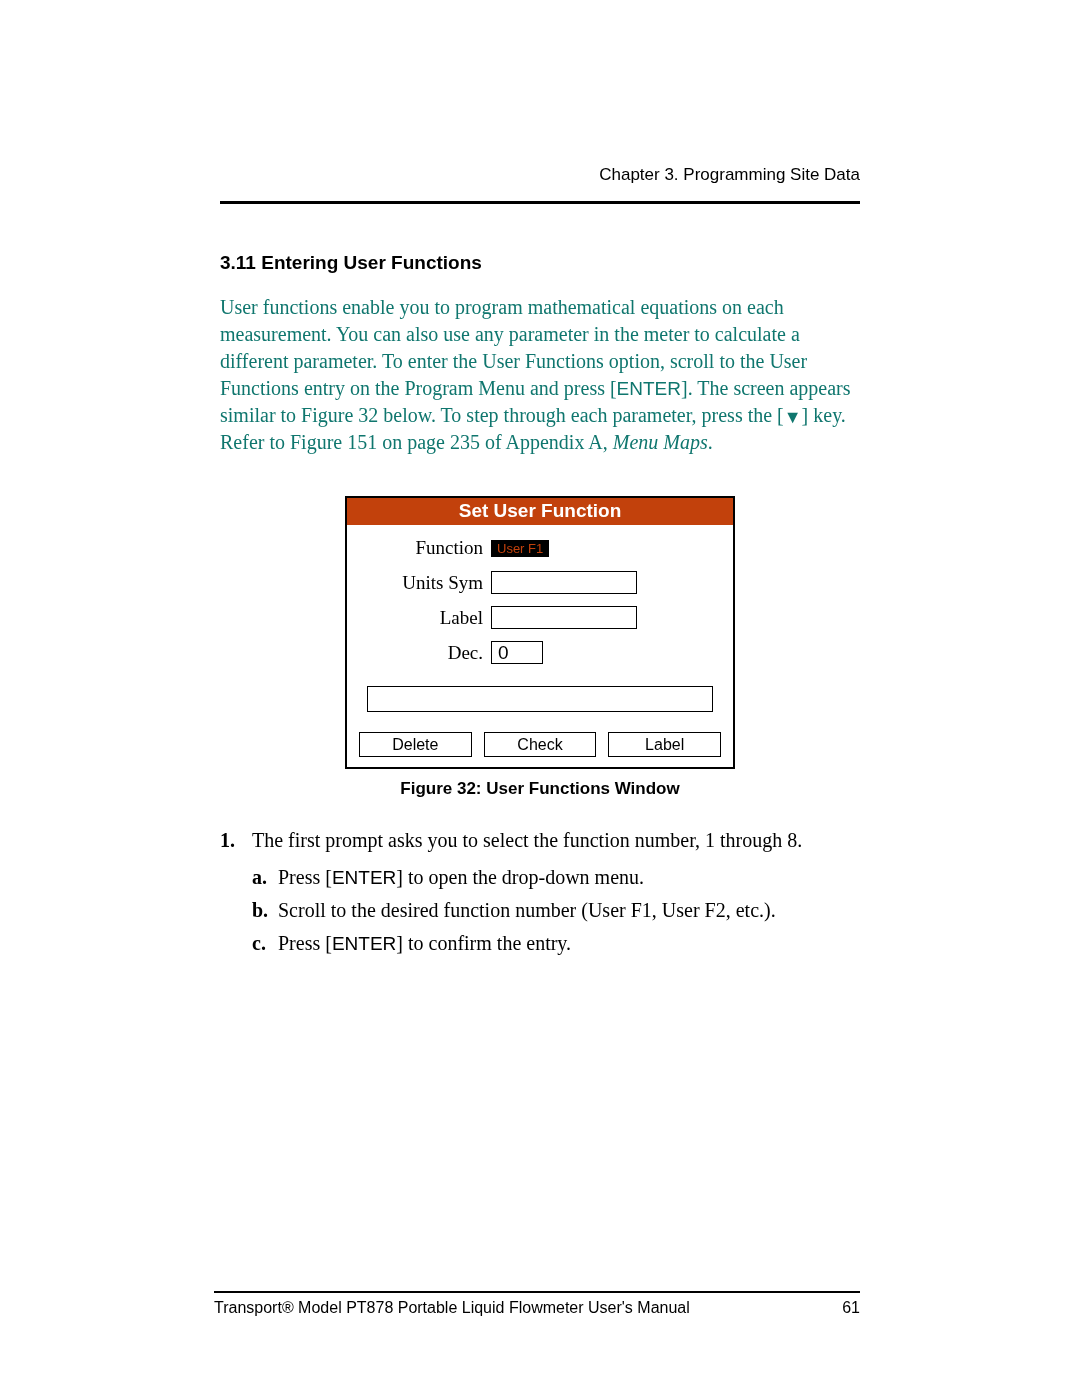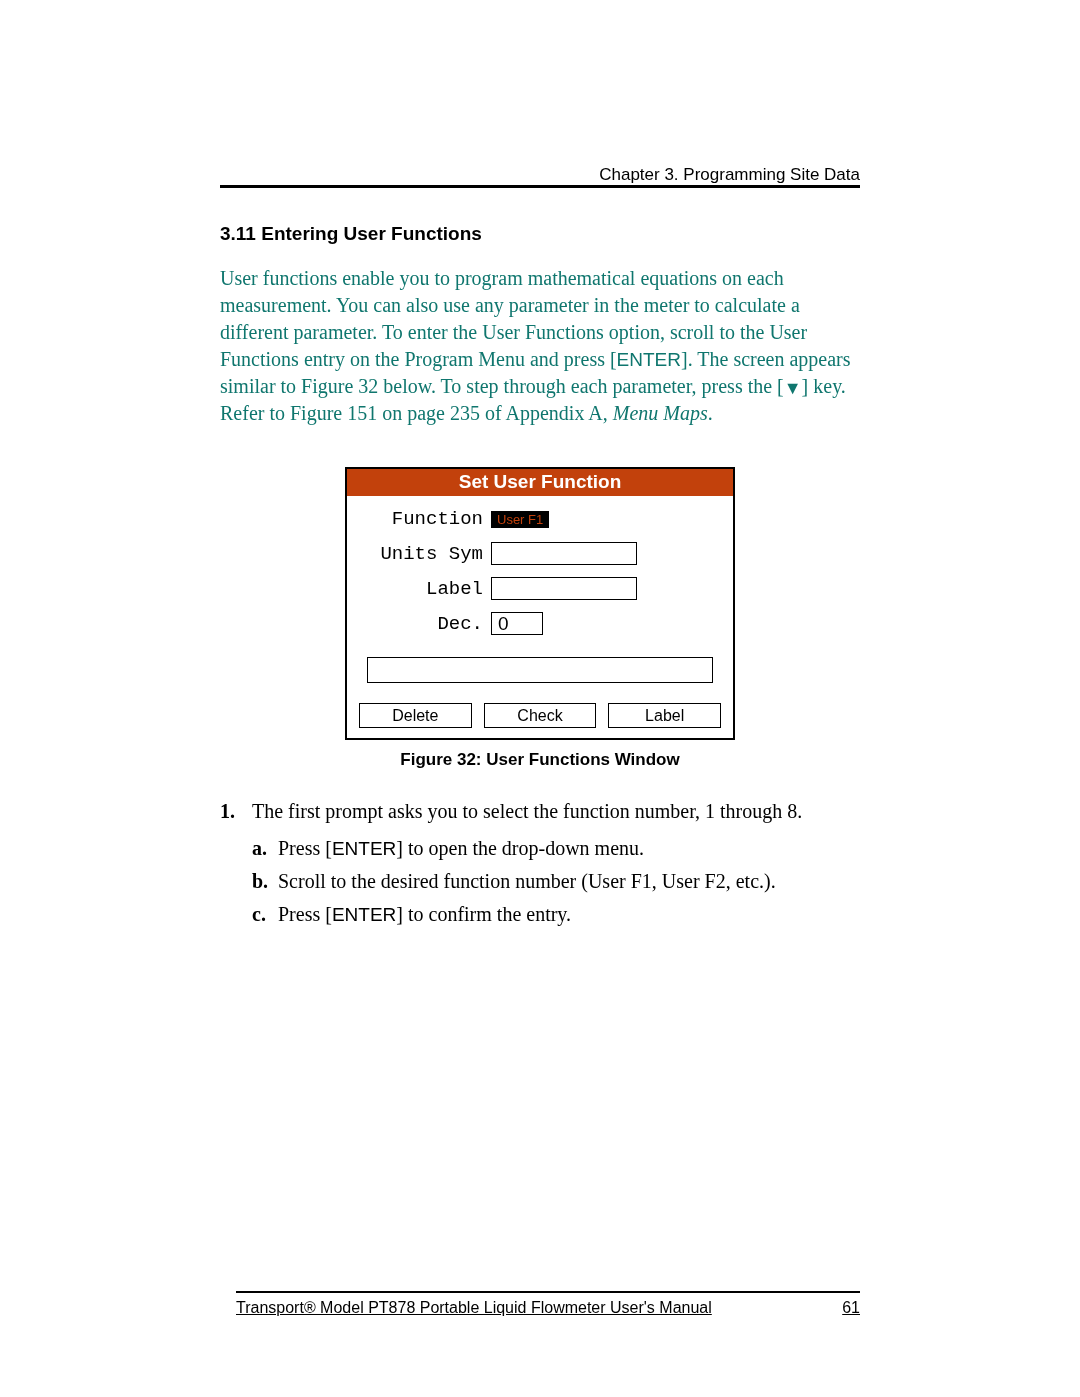--- a/index.html
+++ b/index.html
@@ -18,22 +18,22 @@
       padding: 165px 220px 50px 220px;
       position: relative;
       height: 100%;
     }
     .chapter-header {
       text-align: right;
       font-family: Arial, Helvetica, sans-serif;
       font-size: 17px;
       color: #000;
       border-bottom: 3px solid #000;
-      padding-bottom: 0;
-      margin-bottom: 35px;
+      padding-bottom: 16px;
+      margin-bottom: 48px;
     }
     .section-heading {
       font-family: Arial, Helvetica, sans-serif;
       font-weight: bold;
       font-size: 19px;
       color: #000;
       margin-bottom: 20px;
     }
     .body-text {
       font-size: 20px;
@@ -68,21 +68,21 @@
       padding: 12px 20px 10px 20px;
     }
     .form-row {
       display: flex;
       align-items: center;
       margin-bottom: 12px;
     }
     .form-label {
       width: 124px;
       text-align: right;
-      font-family: Liberation Mono, monospace;
+      font-family: Liberation Serif, serif;
       font-size: 19px;
       padding-right: 8px;
     }
     .form-value-selected {
       background: #000;
       color: #c2410c;
       font-family: Arial, Helvetica, sans-serif;
       font-size: 13px;
       padding: 1px 6px;
     }
@@ -147,29 +147,28 @@
       font-size: 20px;
       margin-bottom: 10px;
     }
     .sub-letter {
       font-weight: bold;
       width: 26px;
     }
     .footer {
       position: absolute;
       bottom: 80px;
-      left: 236px;
+      left: 214px;
       right: 220px;
       border-top: 2px solid #000;
       padding-top: 6px;
       display: flex;
       justify-content: space-between;
       font-family: Arial, Helvetica, sans-serif;
       font-size: 16px;
-      text-decoration: underline;
     }
     .footer-left {
       flex: 1;
     }
     .footer-right {
       text-align: right;
     }
     .down-triangle {
       display: inline-block;
       font-size: 18px;

